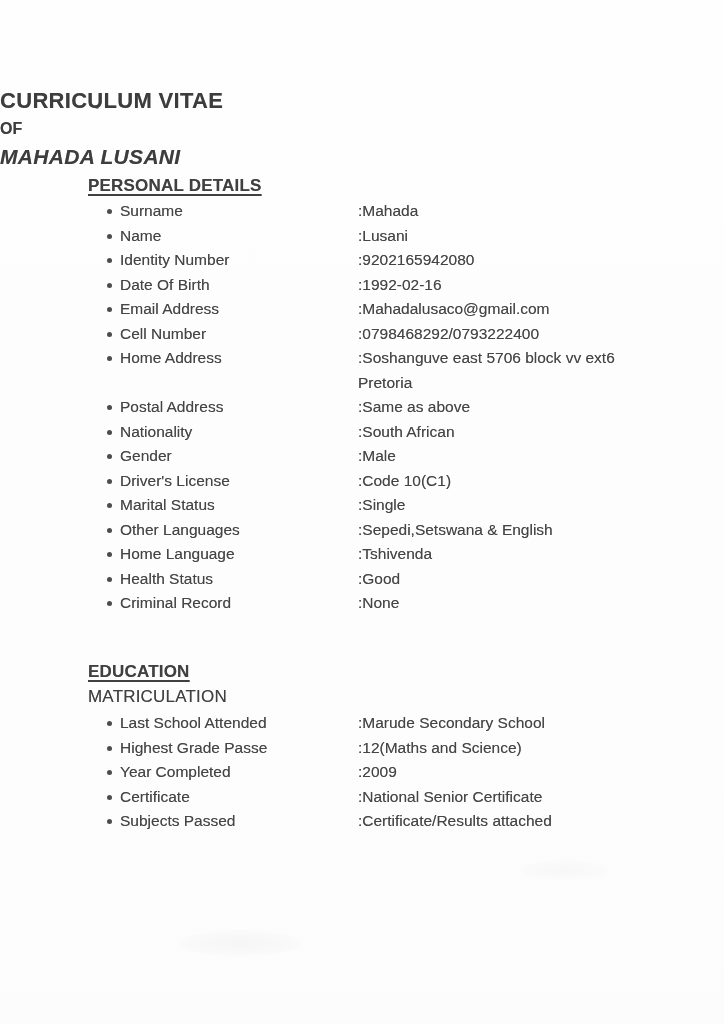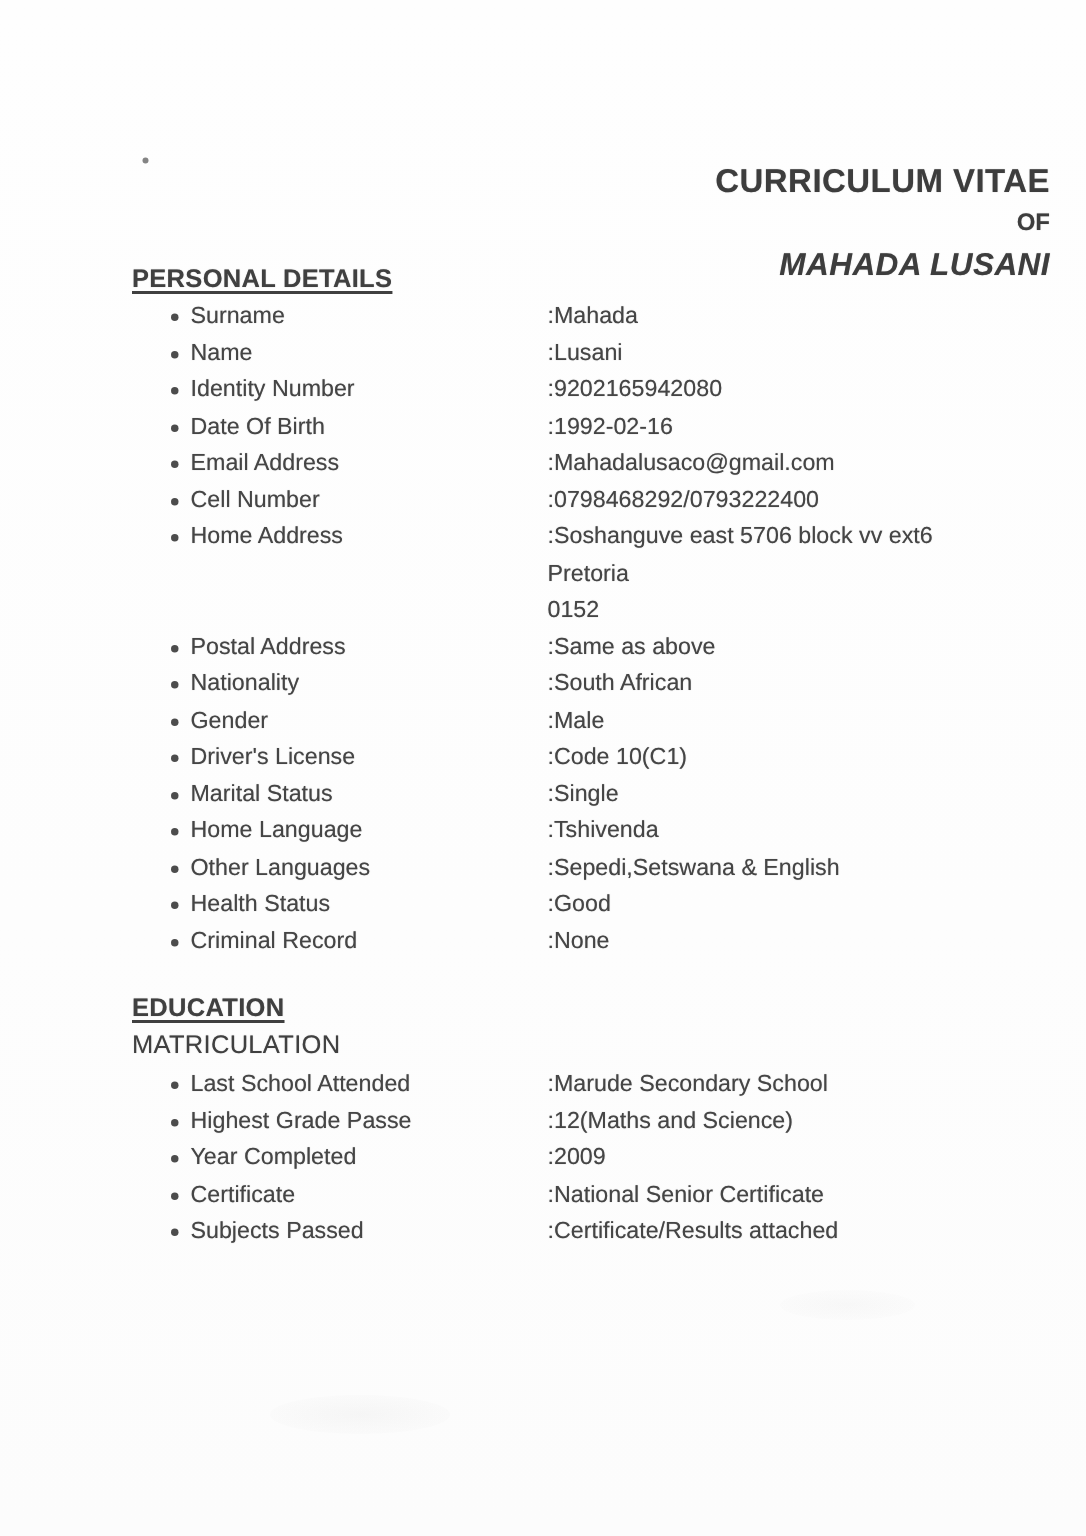--- a/index.html
+++ b/index.html
@@ -25,23 +25,22 @@
     height: 4px;
     border-radius: 50%;
     background: #6e6e6e;
     opacity: 0.85;
   }
   .title-block {
     position: absolute;
     top: 87px;
     left: 0;
     width: 700px;
-    text-align: right;
+    text-align: left;
     color: #3d3d3d;
-    margin-top: 20px;
   }
   .title-line-1 {
     font-size: 22px;
     font-weight: 700;
     line-height: 28px;
     letter-spacing: 0.3px;
   }
   .title-line-2 {
     font-size: 16px;
     font-weight: 700;
@@ -71,22 +70,23 @@
     font-size: 17px;
     font-weight: 400;
     color: #404040;
     letter-spacing: 0.2px;
   }
   #personal-heading { top: 176px; }
   #education-heading { top: 662px; }
   #matriculation-heading { top: 687px; }
   .list {
     position: absolute;
-    left: 17px;
+    left: 0;
     width: 604px;
+    padding-left: 10px;
   }
   #personal-list { top: 201px; }
   #education-list { top: 713px; }
   .row {
     position: relative;
     height: 24.5px;
   }
   .bullet {
     position: absolute;
     left: 97px;
@@ -171,23 +171,20 @@
         <span class="value">:0798468292/0793222400</span>
       </div>
       <div class="row">
         <span class="bullet"></span>
         <span class="label">Home Address</span>
         <span class="value">:Soshanguve east 5706 block vv ext6</span>
       </div>
       <div class="row cont">
         <span class="value">Pretoria</span>
       </div>
-      <div class="row cont">
-        <span class="value">0152</span>
-      </div>
       <div class="row">
         <span class="bullet"></span>
         <span class="label">Postal Address</span>
         <span class="value">:Same as above</span>
       </div>
       <div class="row">
         <span class="bullet"></span>
         <span class="label">Nationality</span>
         <span class="value">:South African</span>
       </div>
@@ -201,30 +198,30 @@
         <span class="label">Driver's License</span>
         <span class="value">:Code 10(C1)</span>
       </div>
       <div class="row">
         <span class="bullet"></span>
         <span class="label">Marital Status</span>
         <span class="value">:Single</span>
       </div>
       <div class="row">
         <span class="bullet"></span>
+        <span class="label">Other Languages</span>
+        <span class="value">:Sepedi,Setswana &amp; English</span>
+      </div>
+      <div class="row">
+        <span class="bullet"></span>
         <span class="label">Home Language</span>
         <span class="value">:Tshivenda</span>
       </div>
       <div class="row">
         <span class="bullet"></span>
-        <span class="label">Other Languages</span>
-        <span class="value">:Sepedi,Setswana &amp; English</span>
-      </div>
-      <div class="row">
-        <span class="bullet"></span>
         <span class="label">Health Status</span>
         <span class="value">:Good</span>
       </div>
       <div class="row">
         <span class="bullet"></span>
         <span class="label">Criminal Record</span>
         <span class="value">:None</span>
       </div>
     </div>
 

